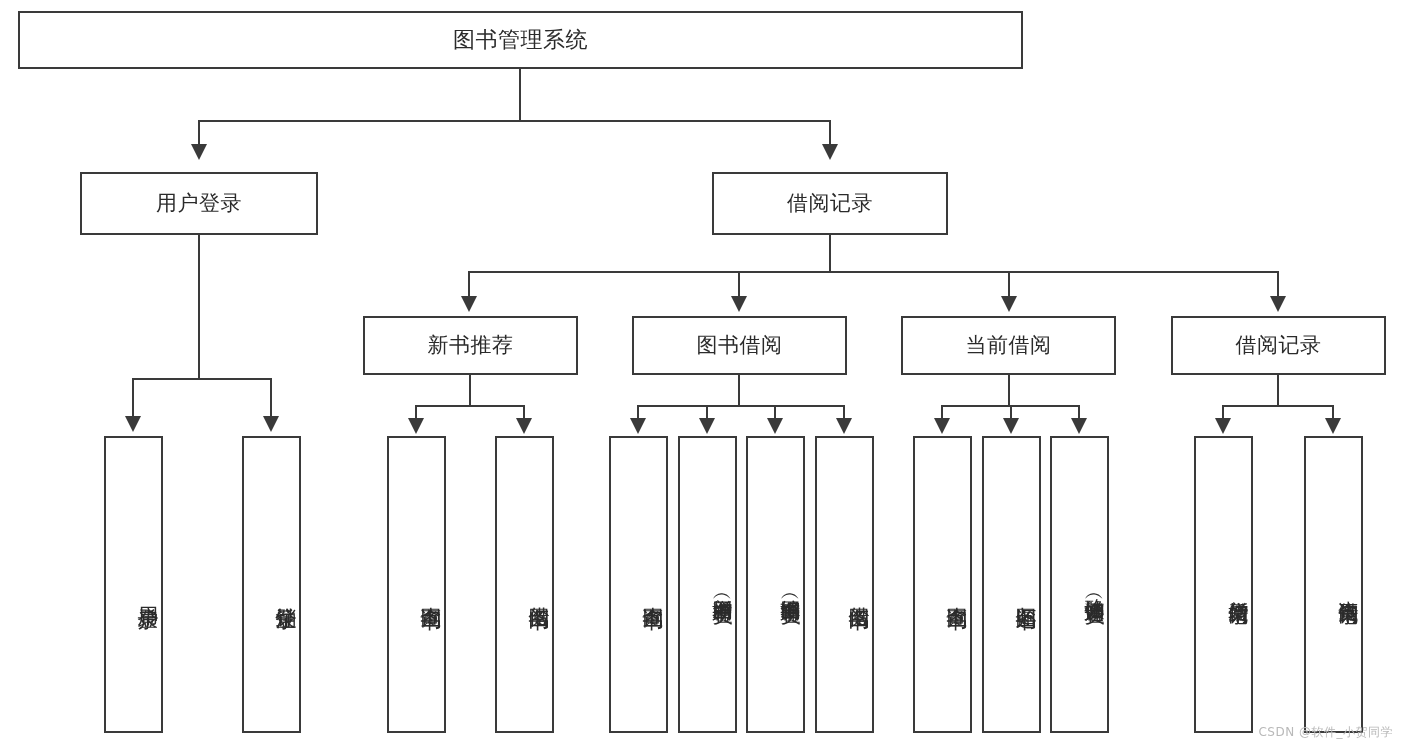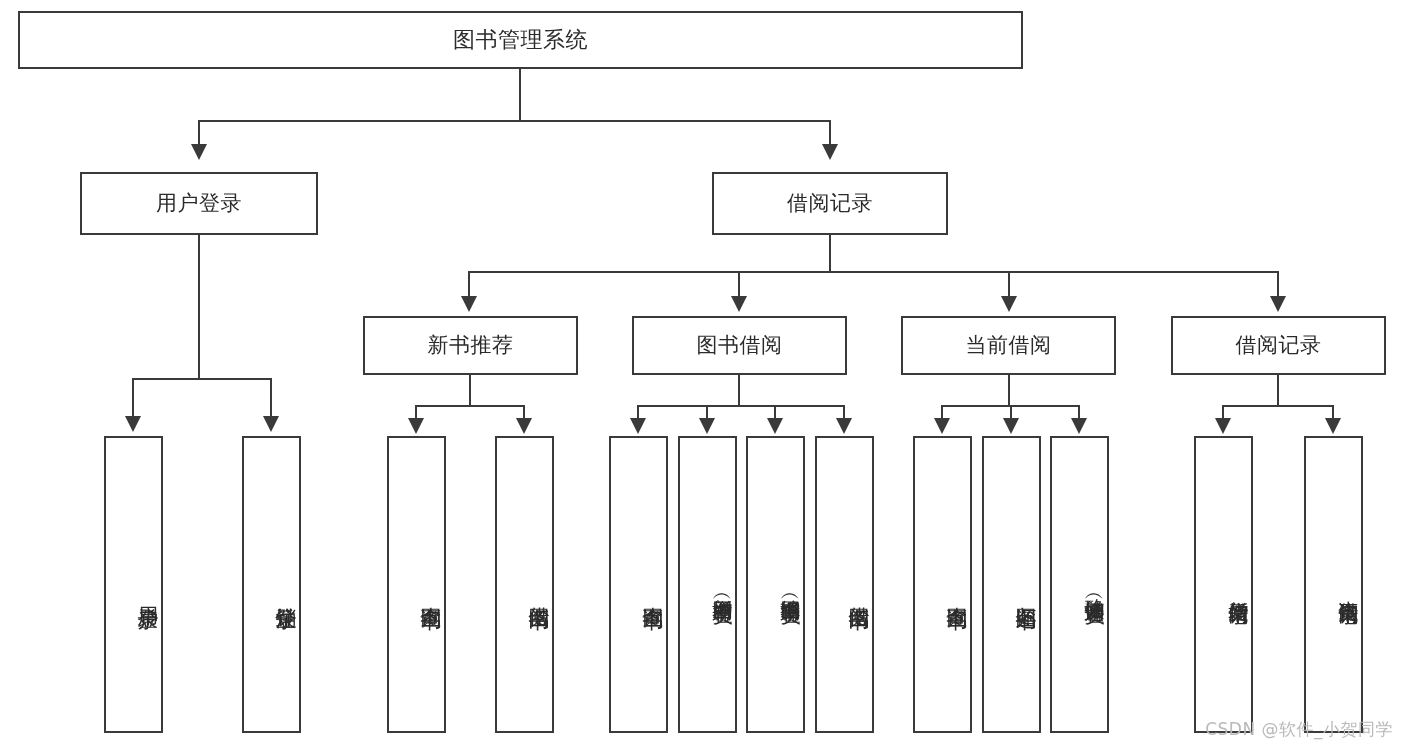--- a/index.html
+++ b/index.html
@@ -68,21 +68,21 @@
     height: 0;
     border-left: 8px solid transparent;
     border-right: 8px solid transparent;
     border-top: 16px solid #3a3a3a;
   }
 
   .watermark {
     position: absolute;
     right: 12px;
     bottom: 6px;
-    font-size: 17px;
+    font-size: 12px;
     color: #b9b9b9;
     letter-spacing: 0.5px;
     white-space: nowrap;
     user-select: none;
   }
 </style>
 </head>
 <body>
 
 <div id="canvas">

